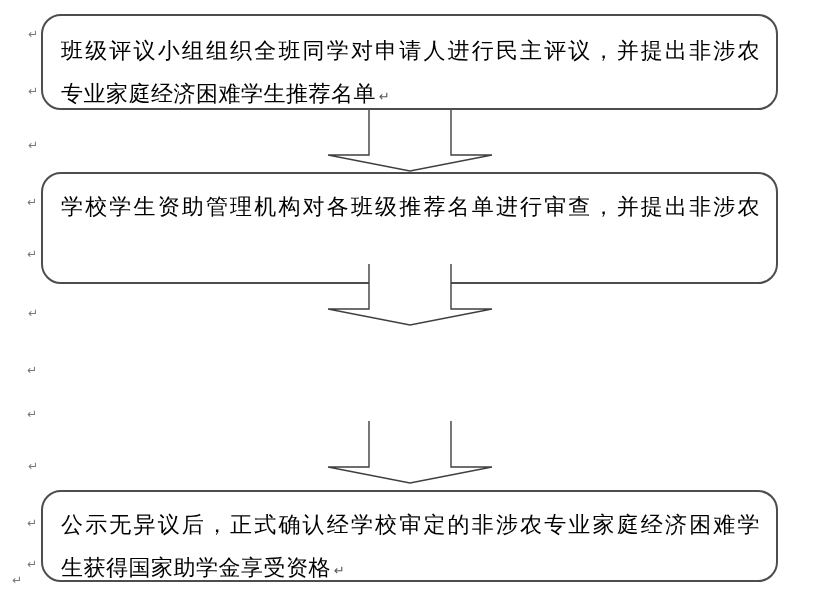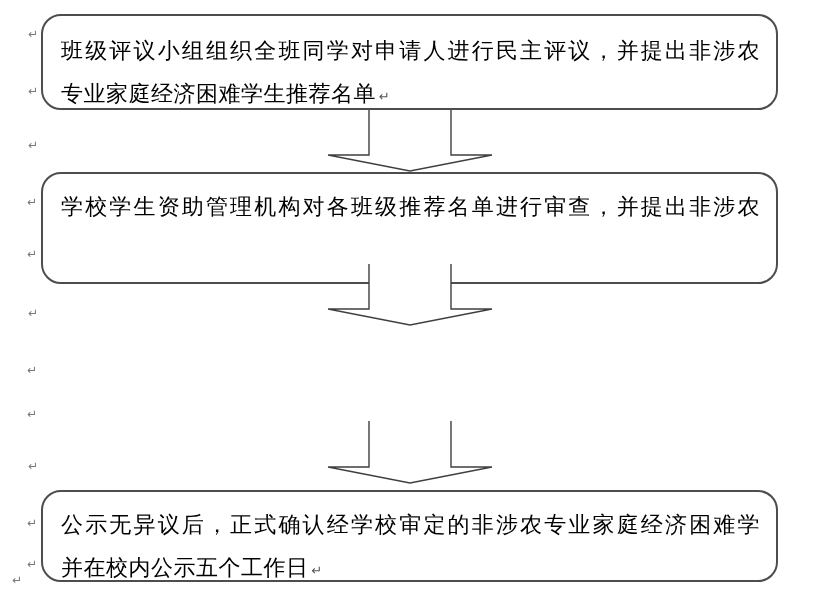--- a/index.html
+++ b/index.html
@@ -97,16 +97,16 @@
     <path d="M42 0 L42 45 L1 45 L83 61 L165 45 L124 45 L124 0" fill="#ffffff" stroke="#3f3f3f" stroke-width="1.4" stroke-linejoin="miter"></path>
   </svg>
 
 
   <svg class="arrow a3" viewBox="0 0 166 63" preserveAspectRatio="none">
     <path d="M42 0 L42 46 L1 46 L83 62 L165 46 L124 46 L124 0" fill="#ffffff" stroke="#3f3f3f" stroke-width="1.4" stroke-linejoin="miter"></path>
   </svg>
 
   <div class="box box4">
     <div class="l1">公示无异议后，正式确认经学校审定的非涉农专业家庭经济困难学</div>
-    <div class="l2"><span>并在校内公示五个工作日</span><span class="eol-mark">↵</span></div>
+    <div class="l2"><span>生获得国家助学金享受资格</span><span class="eol-mark">↵</span></div>
   </div>
 
 </div>
 
 </body></html>

